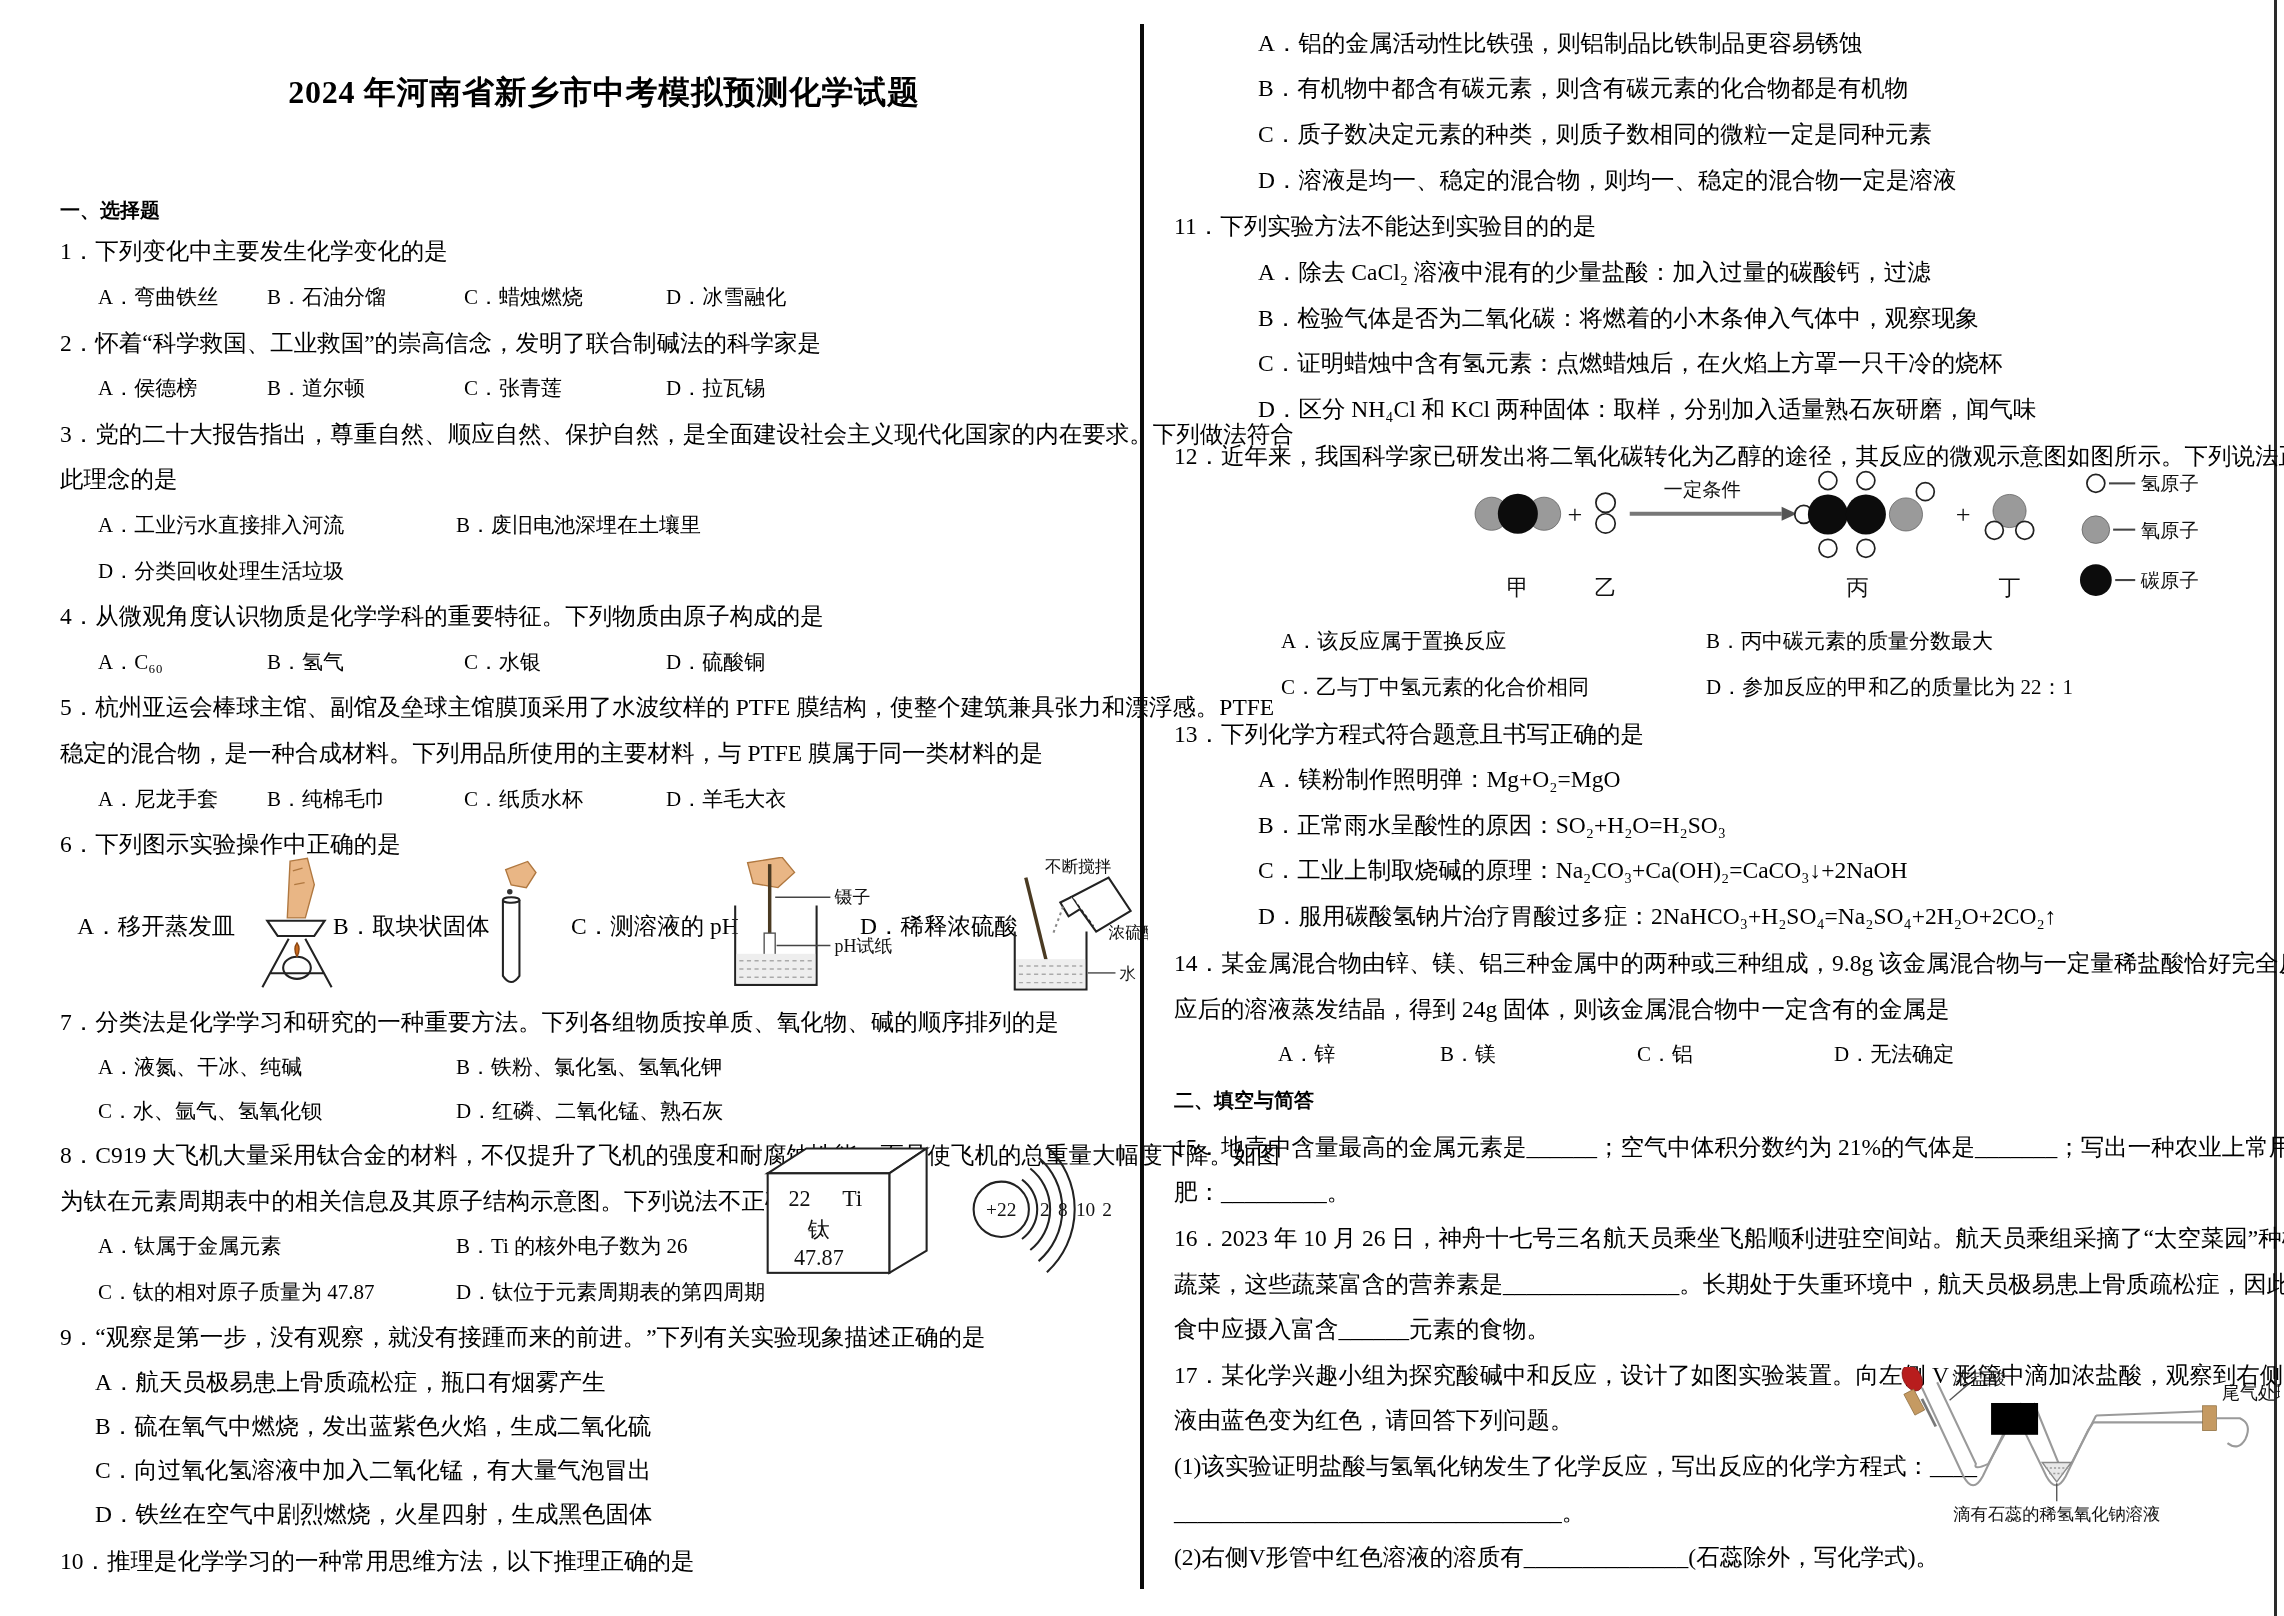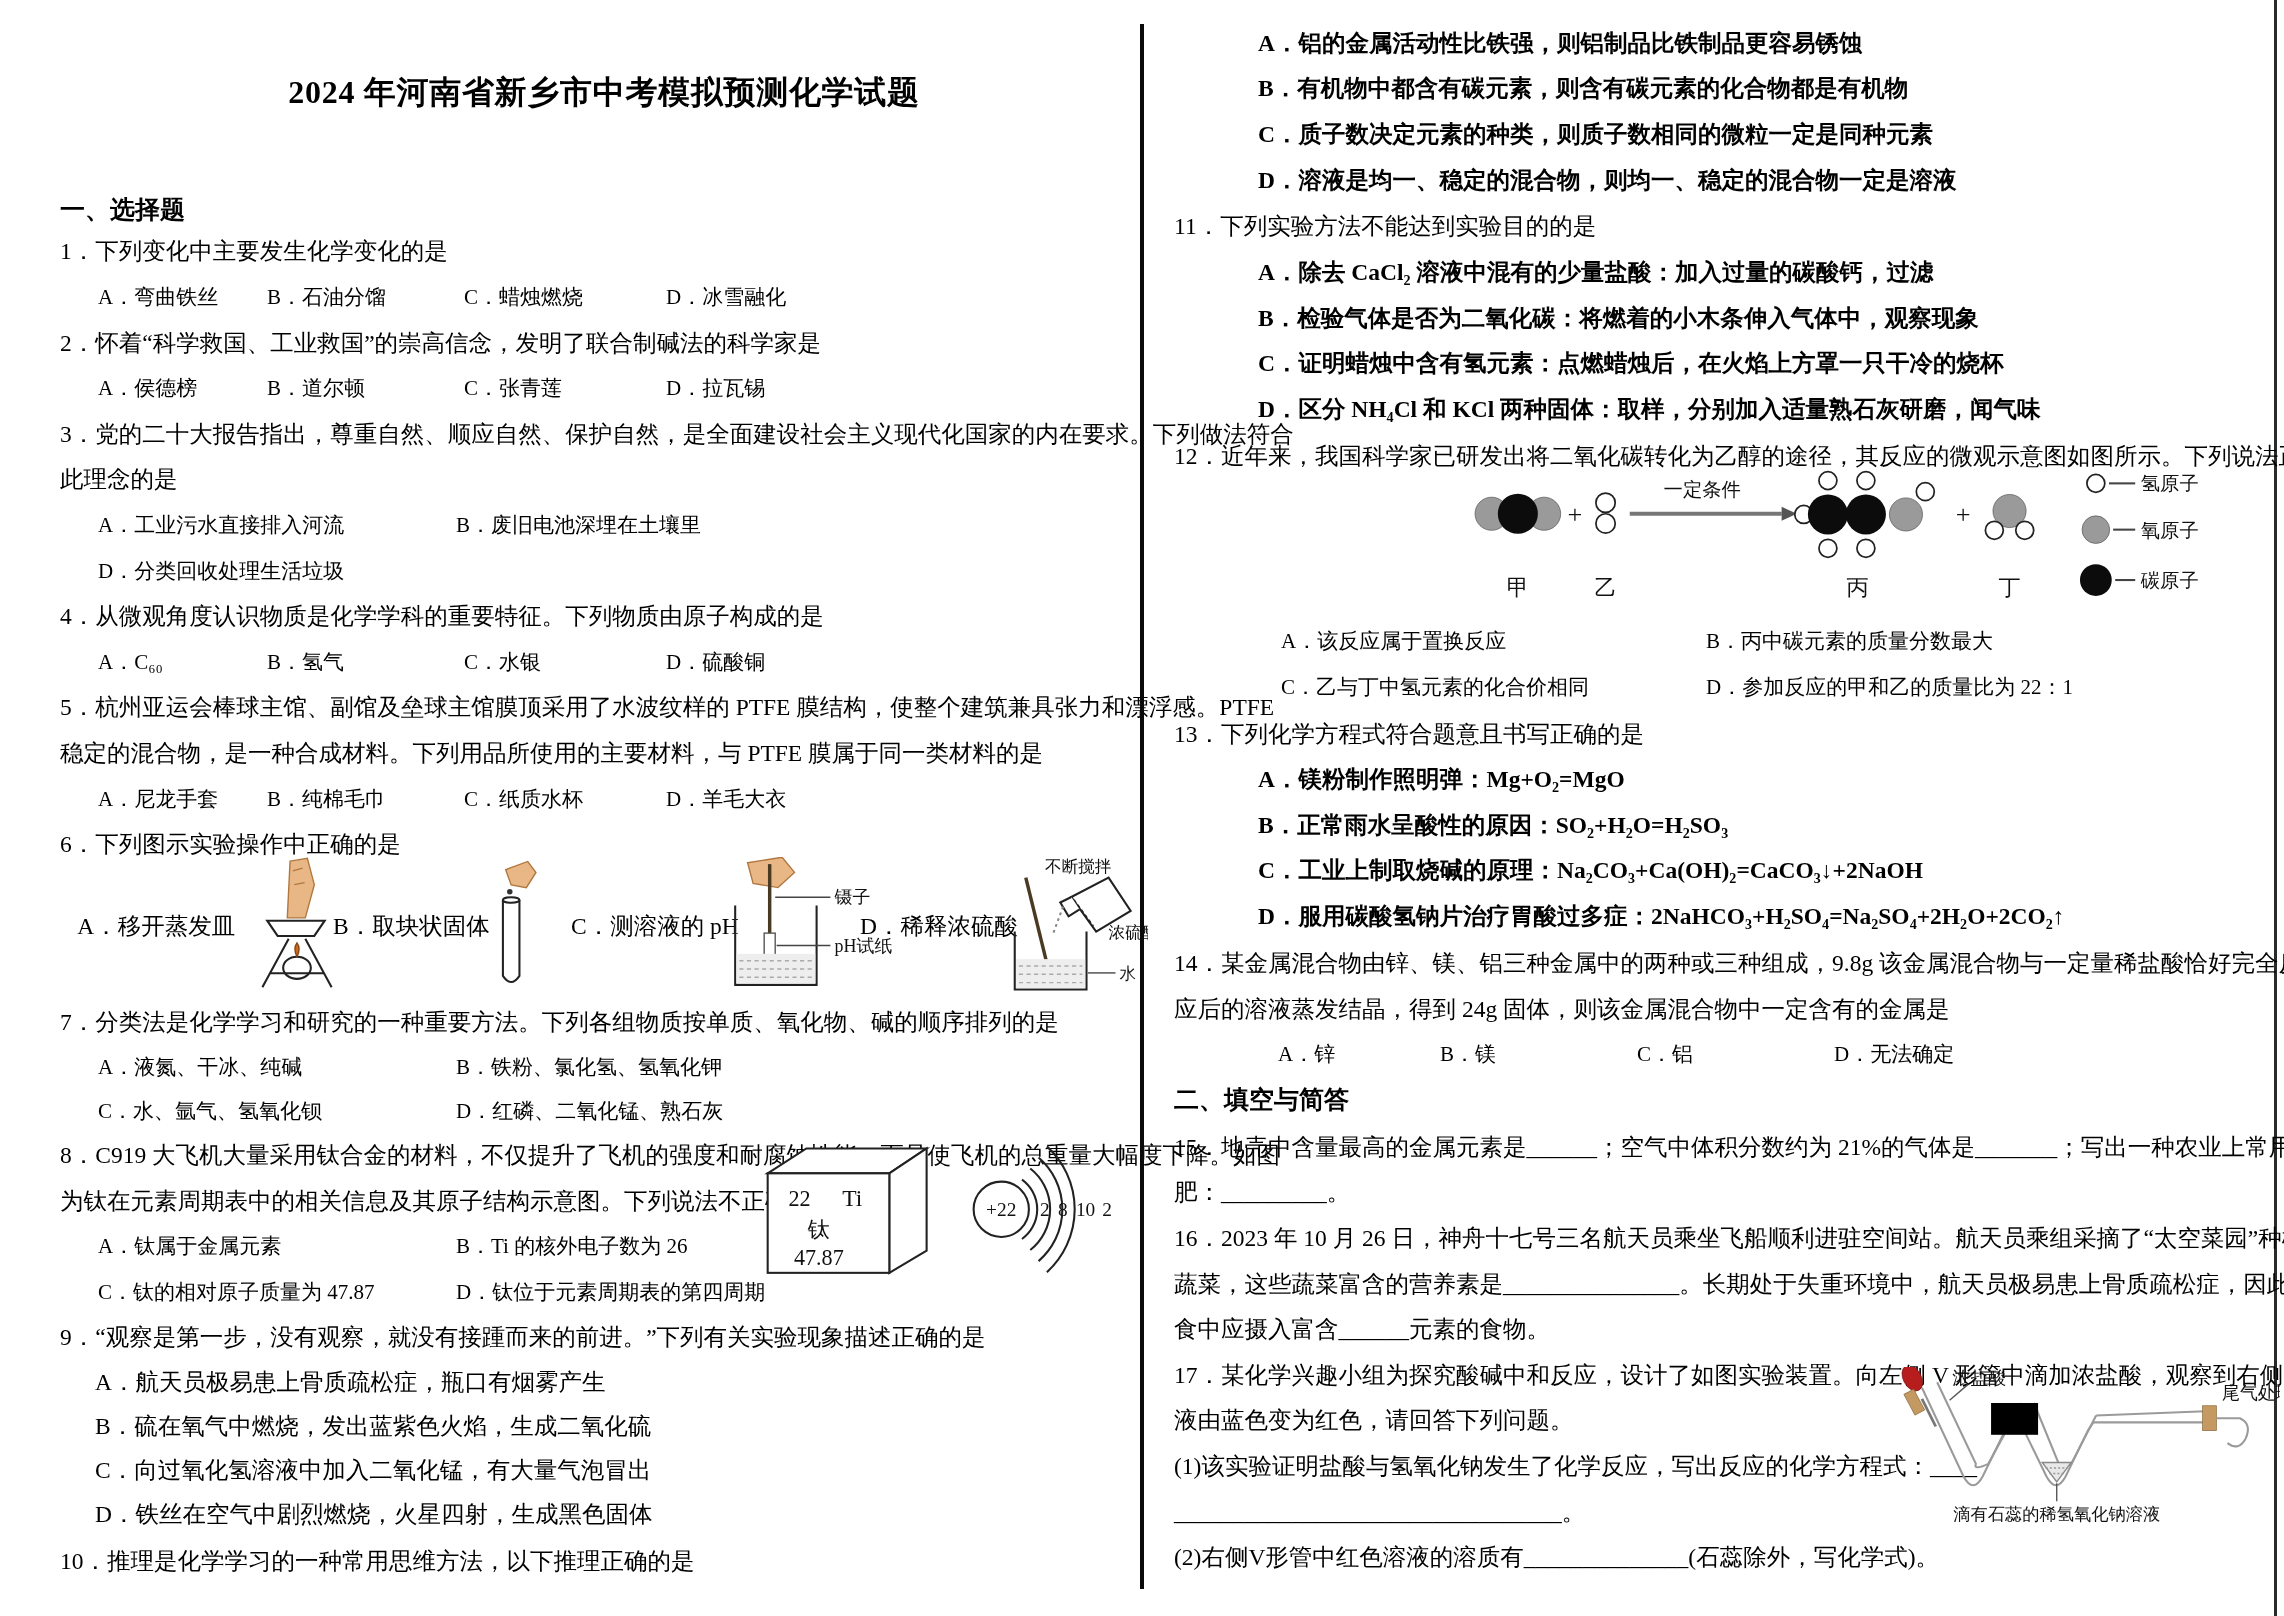--- a/index.html
+++ b/index.html
@@ -8,27 +8,27 @@
     font-family:"Liberation Serif","DejaVu Serif",serif;color:#000;
     overflow:hidden;
   }
   .col{position:absolute;top:0;height:1617px;}
   #colL{left:60px;width:1088px;}
   #colR{left:1174px;width:1105px;}
   .line{position:absolute;left:0;height:44px;line-height:44px;font-size:23.5px;white-space:nowrap;}
   .row{position:absolute;left:0;right:0;height:44px;line-height:44px;font-size:21px;display:grid;white-space:nowrap;}
   .title{position:absolute;top:68px;left:0;width:100%;text-align:center;
          font-size:32px;font-weight:bold;letter-spacing:0.7px;height:48px;line-height:48px;}
-  .sec{font-weight:bold;font-size:25px;}
+  .sec{font-weight:bold;font-size:20px;}
   .g4l{padding-left:38px;grid-template-columns:169px 197px 202px auto;}
   .g2l{padding-left:38px;grid-template-columns:358px auto;}
   .g1l{padding-left:35px;}
   .g4r{padding-left:104px;grid-template-columns:162px 197px 197px auto;}
   .g2r{padding-left:107px;grid-template-columns:425px auto;}
-  .g1r{padding-left:84px;font-weight:bold;}
+  .g1r{padding-left:84px;}
   .divider{position:absolute;left:1140px;top:24px;width:3.5px;height:1565px;background:#0a0a0a;}
   .page-edge{position:absolute;left:2274px;top:0;width:2.8px;height:1617px;background:#2a2a2a;}
   .fig{position:absolute;}
   svg text{font-family:"Liberation Serif","DejaVu Serif",serif;fill:#111;}
 </style>
 </head>
 <body>
 
 <div class="col" id="colL">
   <div class="title">2024 年河南省新乡市中考模拟预测化学试题</div>

